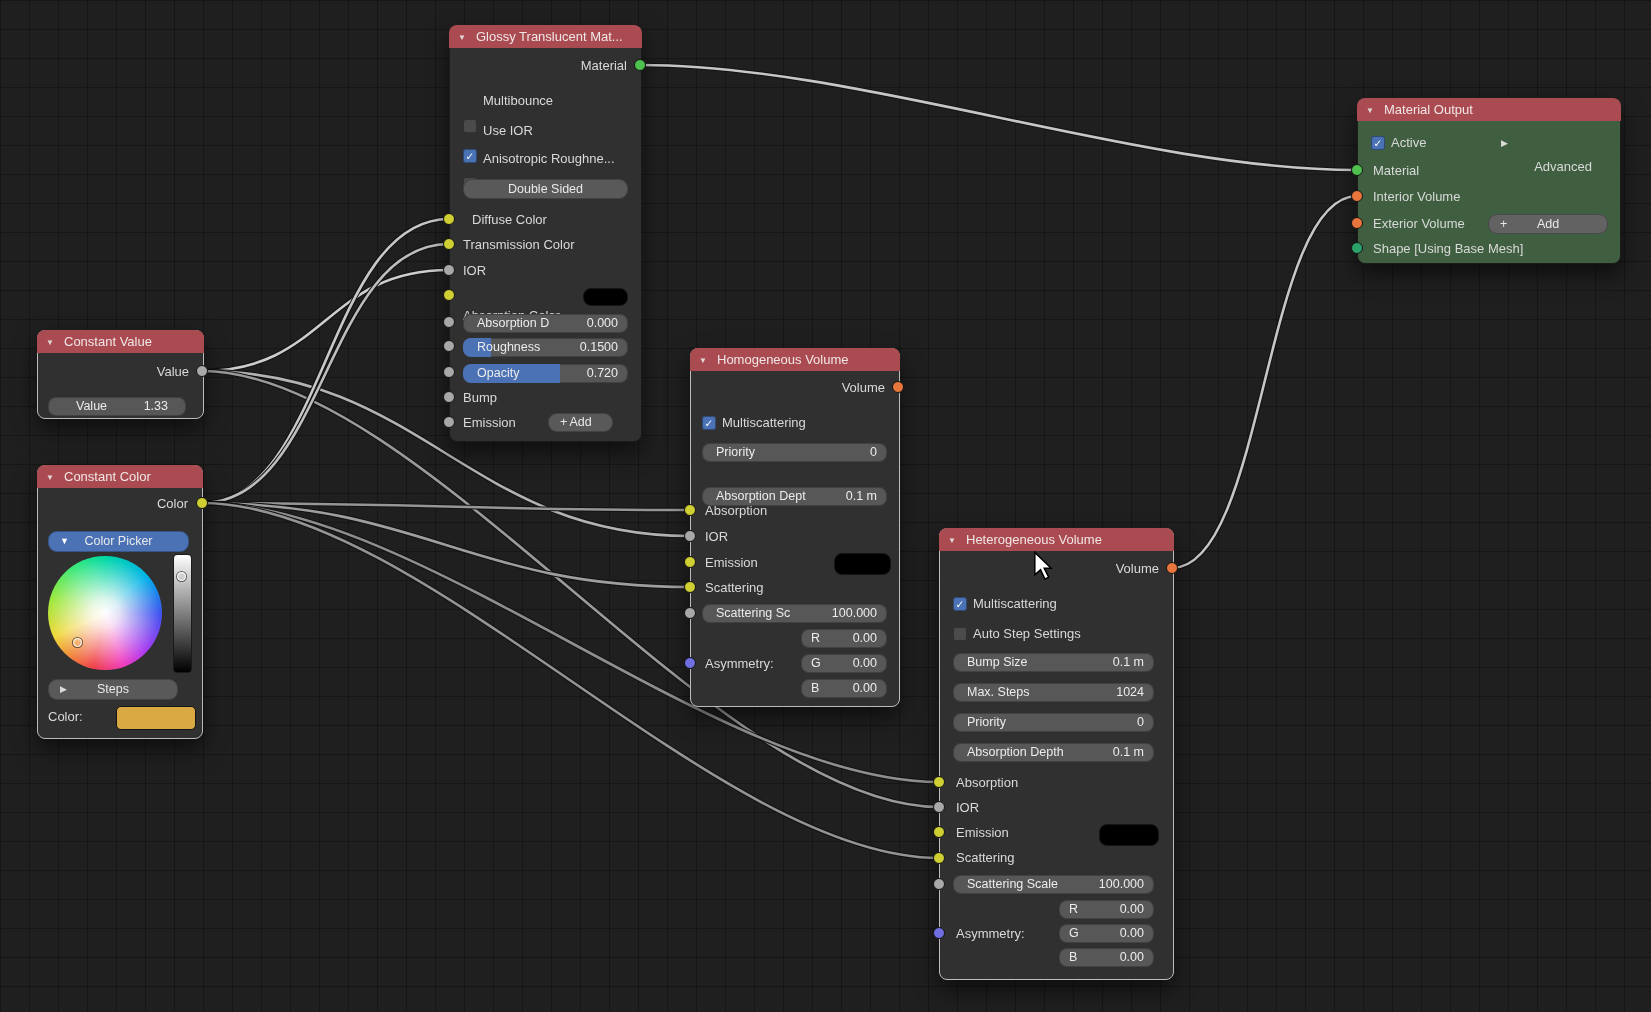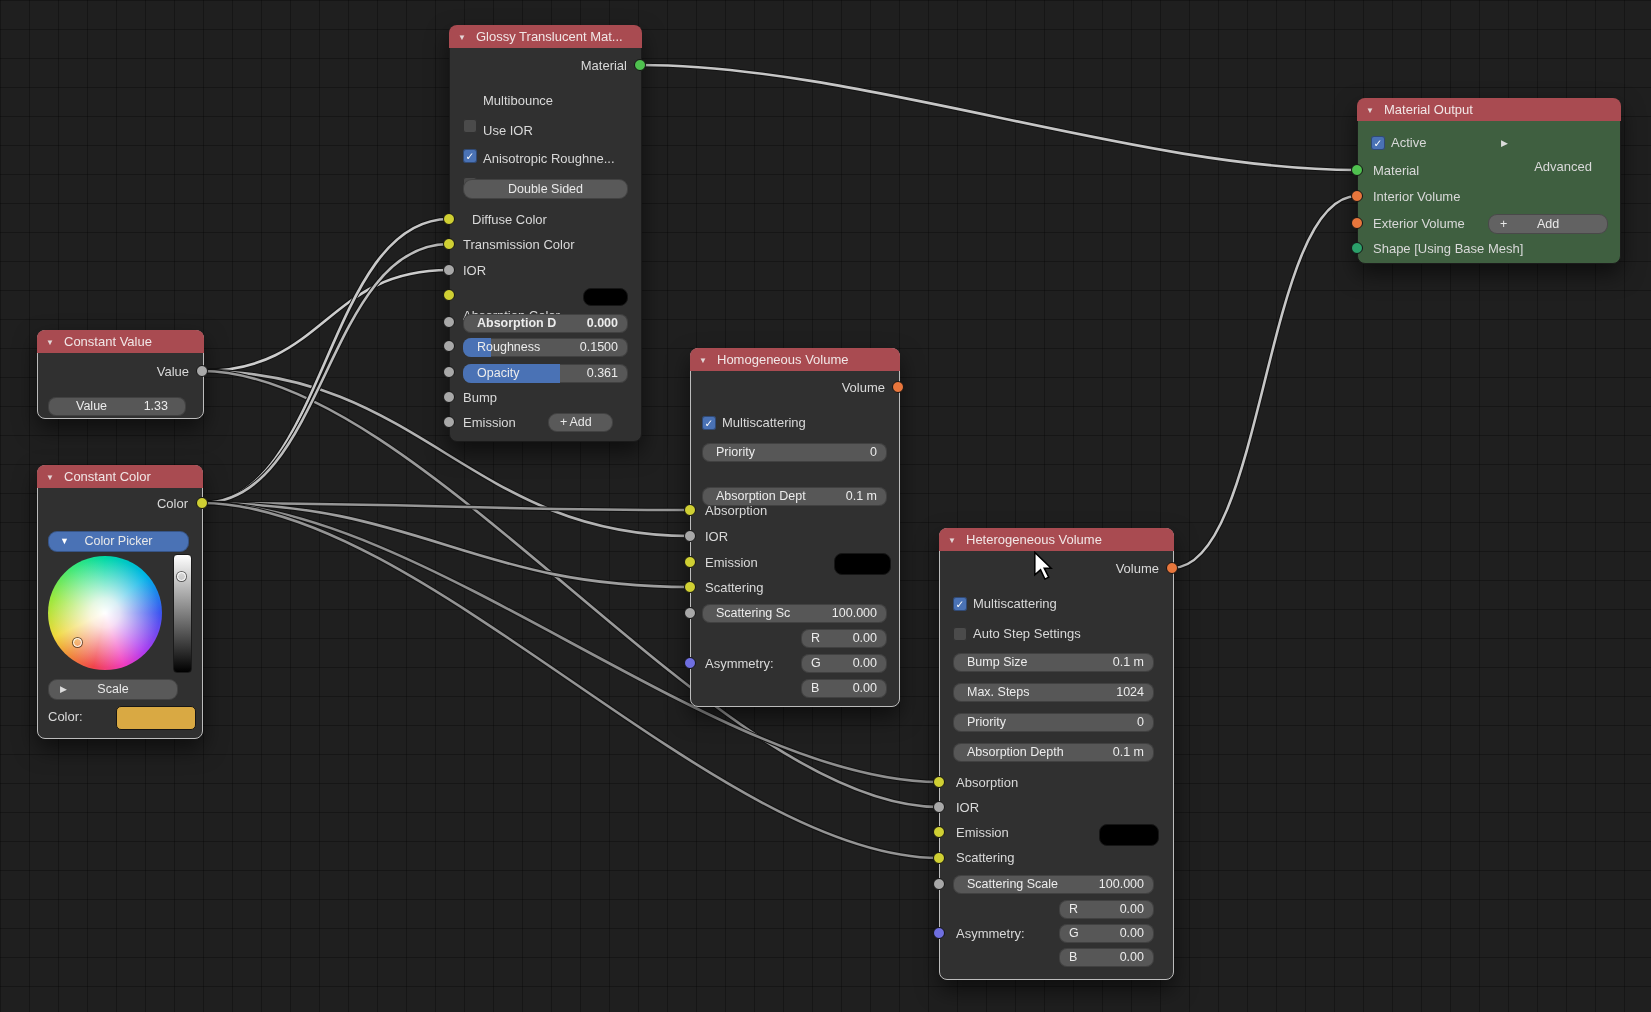--- a/index.html
+++ b/index.html
@@ -99,33 +99,33 @@
     <div class="row" style="left:33px;top:123px;">Anisotropic Roughne...</div>
 
     <div class="btn" style="left:13px;top:153px;width:165px;height:20px;line-height:20px;">Double Sided</div>
 
     <div class="row" style="left:22px;top:184px;">Diffuse Color</div>
     <div class="row" style="left:13px;top:209px;">Transmission Color</div>
     <div class="row" style="left:13px;top:235px;">IOR</div>
     <div class="row" style="left:13px;top:260px;margin-top:20px;">Absorption Color</div>
     <div class="swatch" style="left:133px;top:262px;width:43px;height:16px;"></div>
 
-    <div class="field" style="left:13px;top:288px;width:165px;font-weight:bold;">
+    <div class="field" style="left:13px;top:288px;width:165px;">
       <span class="fl">Absorption D</span>
       <span class="fv">0.000</span>
     </div>
     <div class="field" style="left:13px;top:312px;width:165px;">
       <span class="fill" style="width:17%;"></span>
       <span class="fl">Roughness</span>
       <span class="fv">0.1500</span>
     </div>
     <div class="field" style="left:13px;top:338px;width:165px;">
       <span class="fill" style="width:59%;"></span>
       <span class="fl">Opacity</span>
-      <span class="fv">0.361</span>
+      <span class="fv">0.720</span>
     </div>
 
     <div class="row" style="left:13px;top:362px;">Bump</div>
     <div class="row" style="left:13px;top:387px;">Emission</div>
     <div class="btn" style="left:98px;top:387px;width:65px;height:19px;line-height:19px;">
       <span class="bicon">+</span>
       <span>Add</span>
     </div>
   </div>
 
@@ -167,21 +167,21 @@
     <div class="btn" style="left:10px;top:65px;width:141px;height:21px;line-height:21px;background:#4a72b5;">
       <span class="bicon arrow" style="color:#fff;">▼</span>
       <span>Color Picker</span>
     </div>
     <div class="wheel" style="left:10px;top:90px;width:114px;height:114px;"></div>
     <div class="ring" style="left:35px;top:172px;"></div>
     <div class="vslider" style="left:135px;top:88px;width:17px;height:117px;"></div>
     <div class="ring" style="left:139px;top:106px;"></div>
     <div class="btn" style="left:10px;top:213px;width:130px;height:21px;line-height:21px;">
       <span class="bicon arrow">▶</span>
-      <span>Scale</span>
+      <span>Steps</span>
     </div>
     <div class="row" style="left:10px;top:241px;">Color:</div>
     <div class="swatch" style="left:78px;top:240px;width:78px;height:22px;background:#d9a943;border-radius:5px;"></div>
   </div>
 
   <div class="node sel" id="node-homo" style="left:690px;top:348px;width:208px;height:357px;">
     <div class="nheader">
       <span class="tri">▼</span><span>Homogeneous Volume</span>
     </div>
     <div class="row rout" style="left:0;right:14px;top:29px;">Volume</div>

